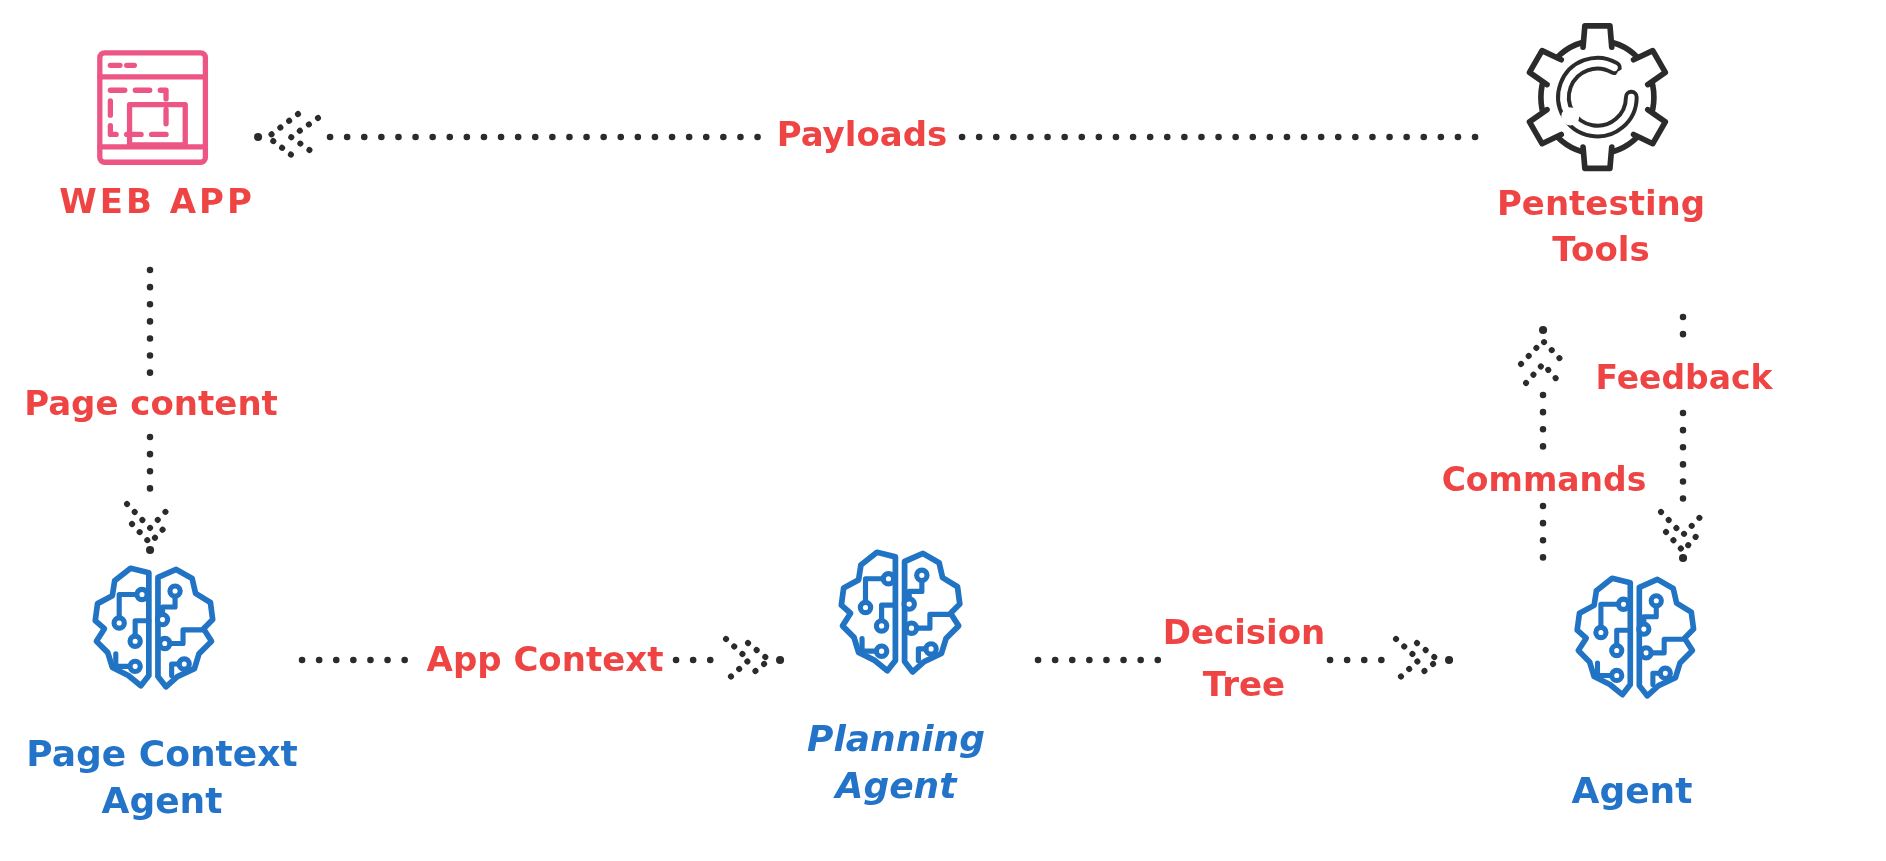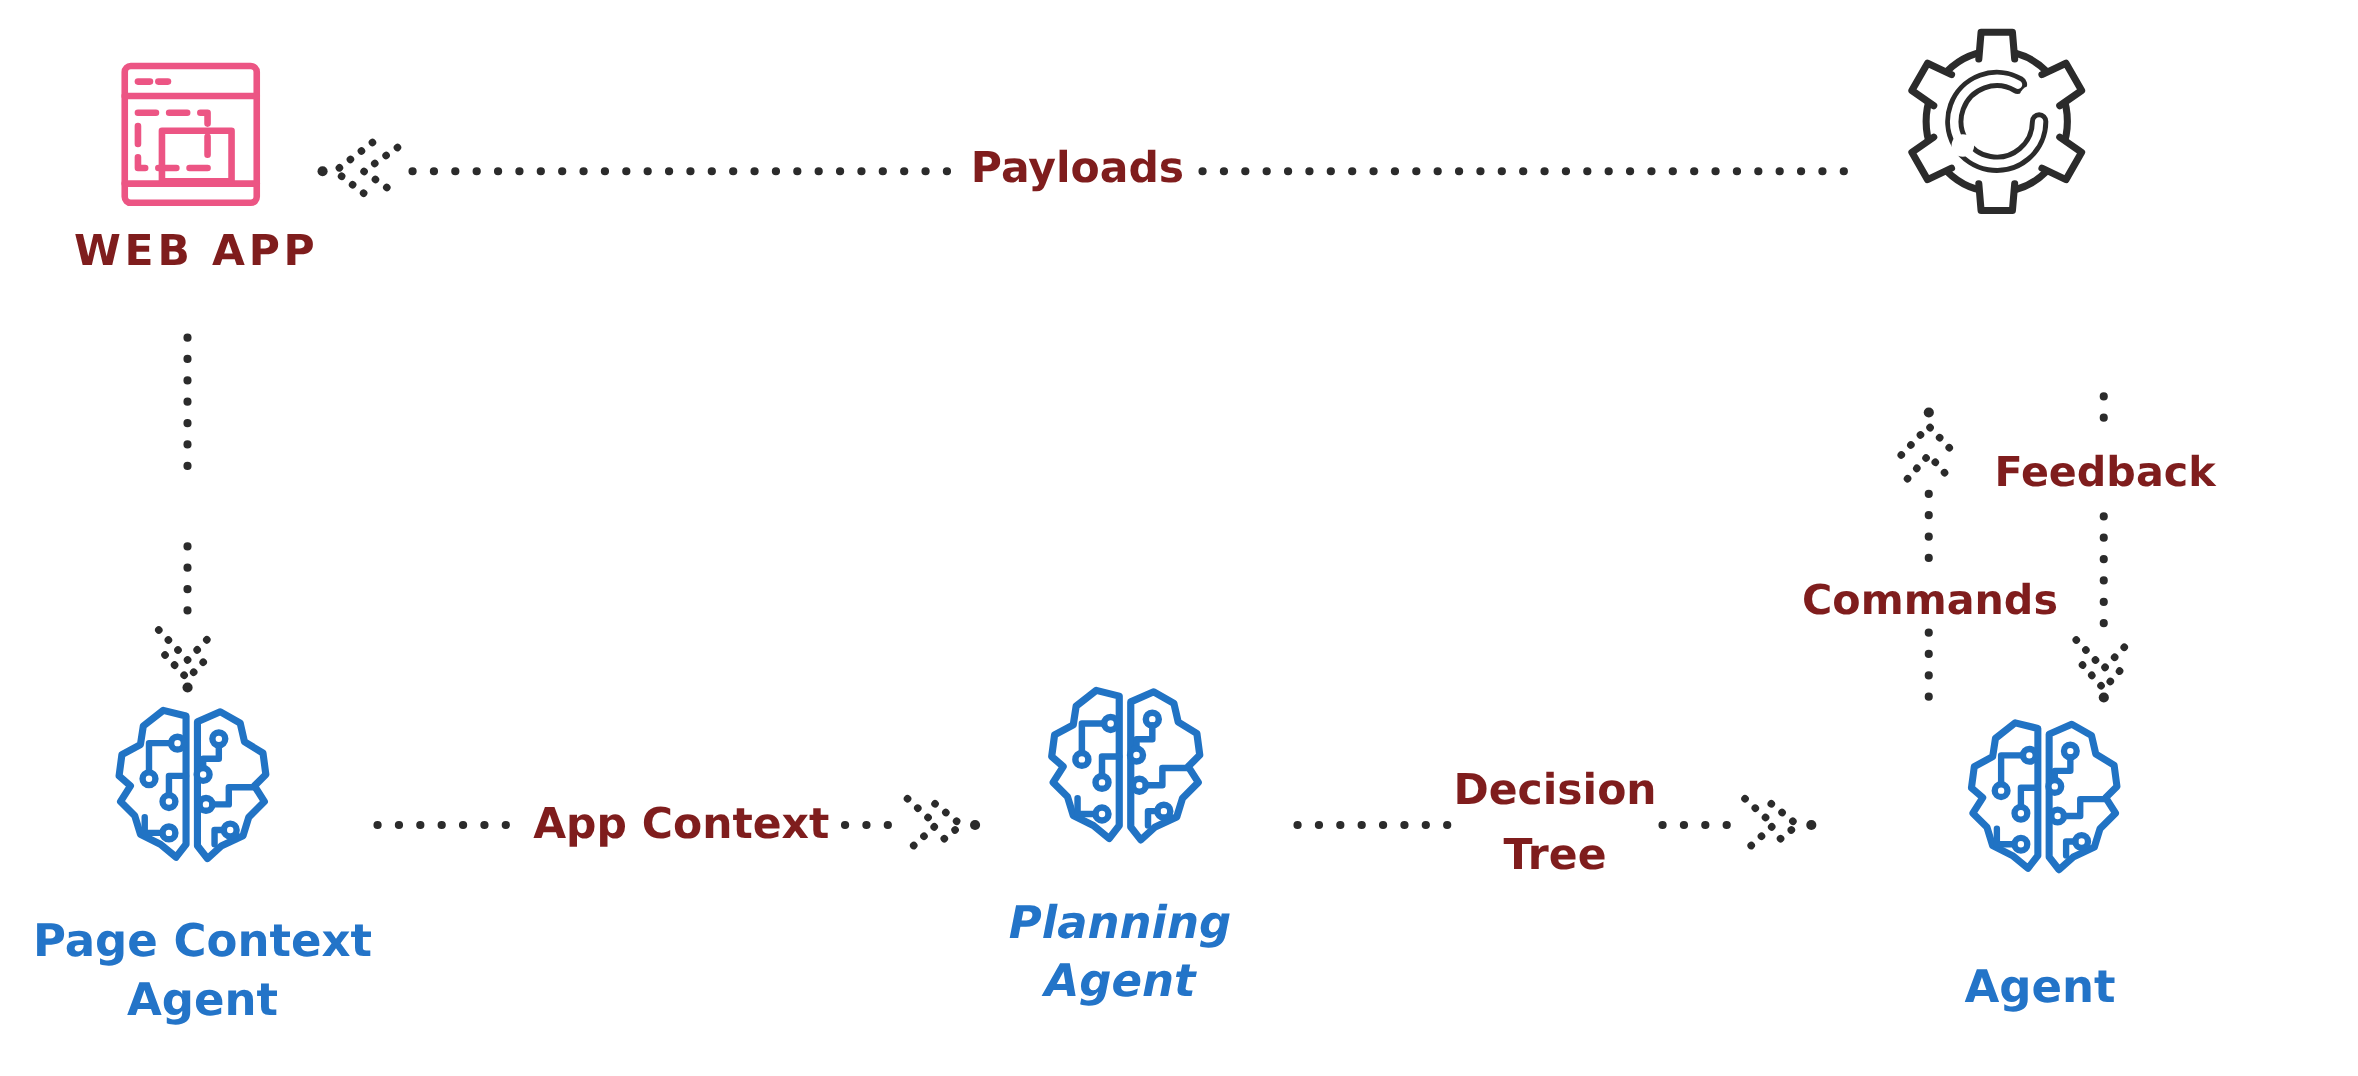--- a/index.html
+++ b/index.html
@@ -24,21 +24,21 @@
   .blue-trace{ stroke:#2173c4; stroke-width:4.5; fill:none; stroke-linecap:round; stroke-linejoin:round; }
   .node-ring { stroke:#2173c4; stroke-width:4.5; fill:#ffffff; }
   .erase     { fill:#ffffff; stroke:none; }
 
   
   .lbl {
     position:absolute;
     transform:translate(-50%,-50%);
     white-space:nowrap;
     font-weight:700;
-    color:#7f1d1d;
+    color:#ef4444;
     background:#ffffff;
     padding:1px 8px;
     text-align:center;
     line-height:1.1;
   }
   .lbl .ln { display:block; }
   .lbl.blue { color:#2374c8; background:transparent; }
   .lbl.nobg { background:transparent; }
 </style>
 </head>
@@ -157,23 +157,28 @@
     <g transform="translate(831,550) scale(1.15)">
         <use href="#brain"></use>
       </g>
     <g transform="translate(1567,576) scale(1.13)">
         <use href="#brain"></use>
       </g>
   </svg>
 
   <div class="lbl nobg" style="left:157px; top:202px; font-size:34px; letter-spacing:3px;">WEB APP</div>
 
+  <div class="lbl nobg" style="left:1601px; top:226px; font-size:34px; line-height:46px;">
+    <span class="ln">Pentesting</span>
+    <span class="ln">Tools</span>
+  </div>
 
   <div class="lbl" style="left:862px; top:135px; font-size:34px;">Payloads</div>
 
+  <div class="lbl" style="left:151px; top:404px; font-size:34px;">Page content</div>
 
   <div class="lbl" style="left:545px; top:660px; font-size:34px;">App Context</div>
 
   <div class="lbl nobg" style="left:1244px; top:658px; font-size:34px; line-height:52px;">
     <span class="ln">Decision</span>
     <span class="ln">Tree</span>
   </div>
 
   <div class="lbl" style="left:1544px; top:480px; font-size:33px;">Commands</div>
 

